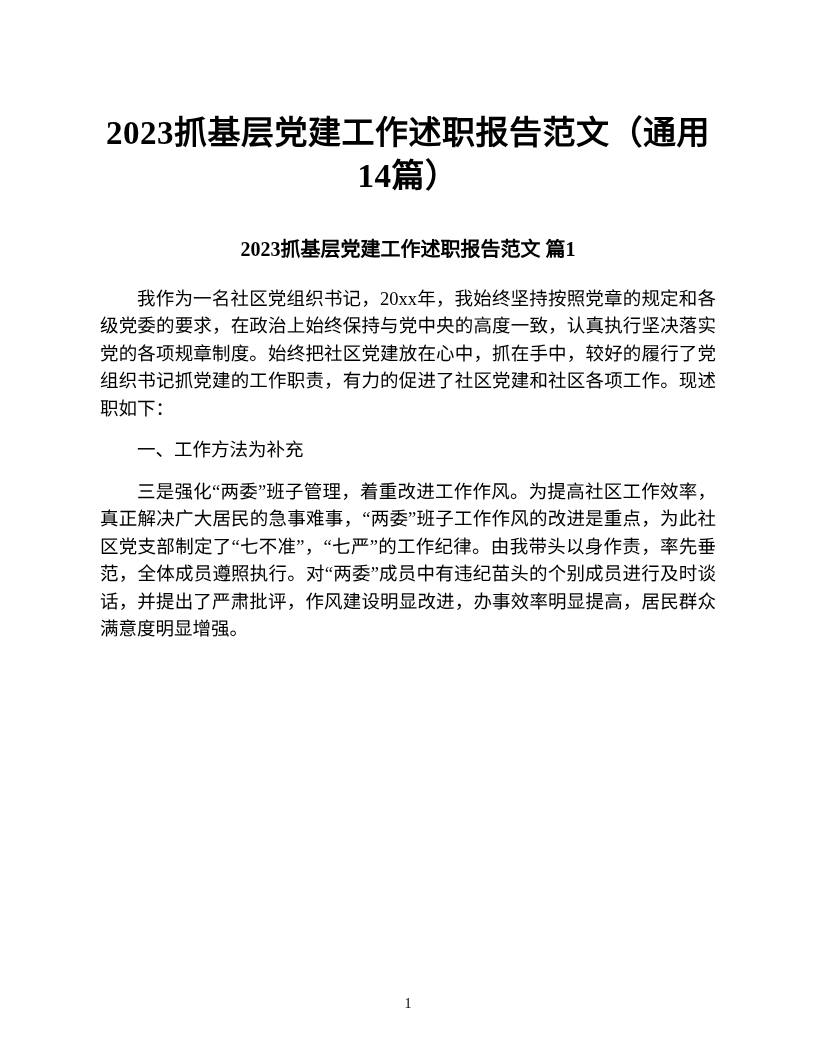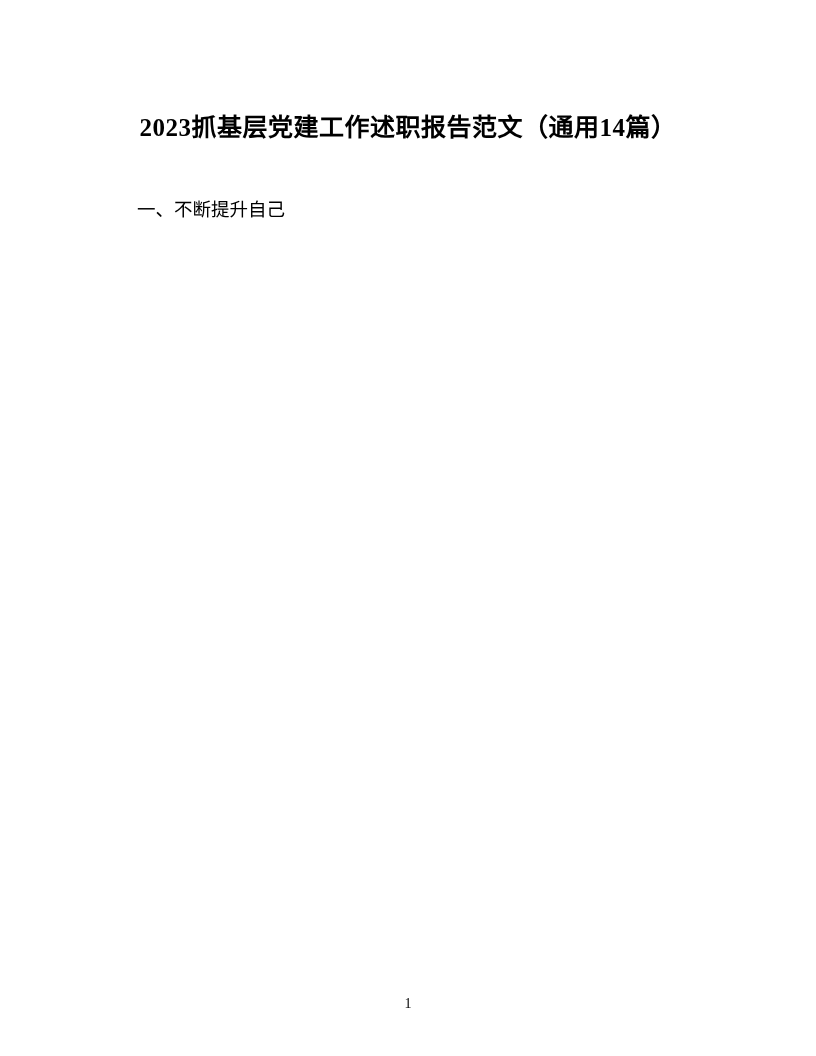--- a/index.html
+++ b/index.html
@@ -11,26 +11,26 @@
   .page {
     position: relative;
     width: 816px;
     height: 1056px;
     margin: 0 auto;
     background: #ffffff;
     padding: 112px 100px 0 100px;
     overflow: hidden;
   }
   .doc-title {
-    font-size: 25px;
+    font-size: 33px;
     font-weight: 700;
     text-align: center;
     line-height: 1.3;
     letter-spacing: 0.5px;
-    margin-bottom: 52px;
+    margin-bottom: 38px;
     font-family: "Liberation Serif", "DejaVu Serif", serif;
   }
   .article-heading {
     font-size: 20px;
     font-weight: 700;
     text-align: center;
     line-height: 1.3;
     margin-bottom: 24px;
   }
   .body-para {
@@ -51,22 +51,25 @@
     color: #000000;
   }
 </style>
 </head>
 <body>
 
 <div class="page">
 
   <h1 class="doc-title">2023抓基层党建工作述职报告范文（通用14篇）</h1>
 
+  <h2 class="article-heading">2023抓基层党建工作述职报告范文 篇1</h2>
 
+  <p class="body-para">我作为一名社区党组织书记，20xx年，我始终坚持按照党章的规定和各级党委的要求，在政治上始终保持与党中央的高度一致，认真执行坚决落实党的各项规章制度。始终把社区党建放在心中，抓在手中，较好的履行了党组织书记抓党建的工作职责，有力的促进了社区党建和社区各项工作。现述职如下：</p>
 
-  <p class="body-para">一、不断提升自己</p>
+  <p class="body-para">一、工作方法为补充</p>
 
 
 
+  <p class="body-para">三是强化“两委”班子管理，着重改进工作作风。为提高社区工作效率，真正解决广大居民的急事难事，“两委”班子工作作风的改进是重点，为此社区党支部制定了“七不准”，“七严”的工作纪律。由我带头以身作责，率先垂范，全体成员遵照执行。对“两委”成员中有违纪苗头的个别成员进行及时谈话，并提出了严肃批评，作风建设明显改进，办事效率明显提高，居民群众满意度明显增强。</p>
 
   <div class="page-number">1</div>
 
 </div>
 
 </body></html>

